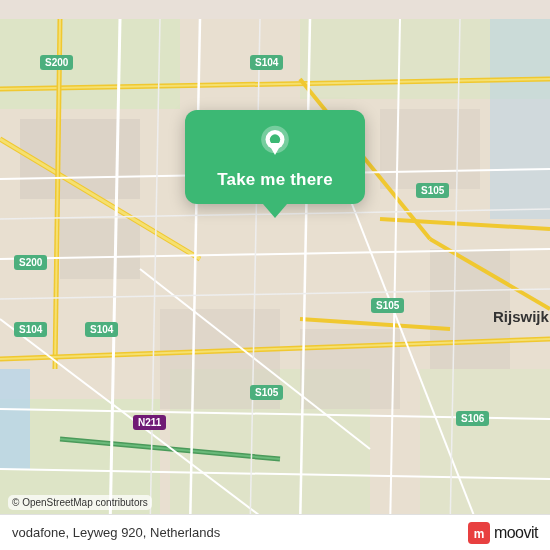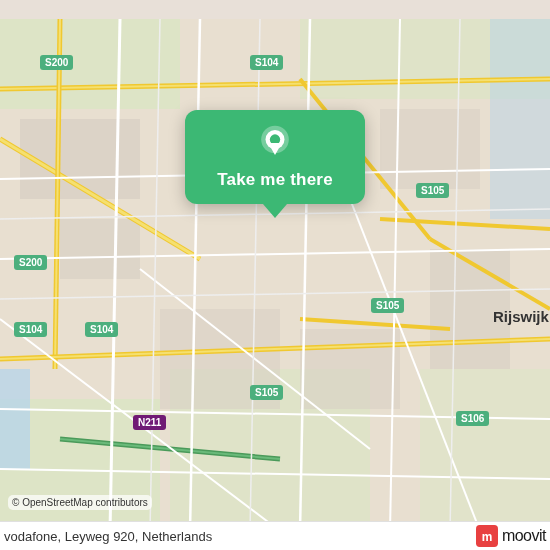--- a/index.html
+++ b/index.html
@@ -41,25 +41,25 @@
       padding: 2px 4px;
       border-radius: 5px;
     }
 
     
     .bottom-bar {
       position: absolute;
       bottom: 0;
       left: 0;
       right: 0;
-      height: 29px;
+      height: 36px;
       background: white;
       display: flex;
       align-items: center;
-      padding: 0 4px;
+      padding: 0 12px;
       border-top: 1px solid #e0e0e0;
       justify-content: space-between;
     }
     .bottom-bar-text {
       font-size: 13px;
       color: #333;
       font-weight: 500;
     }
     .moovit-logo {
       display: flex;

